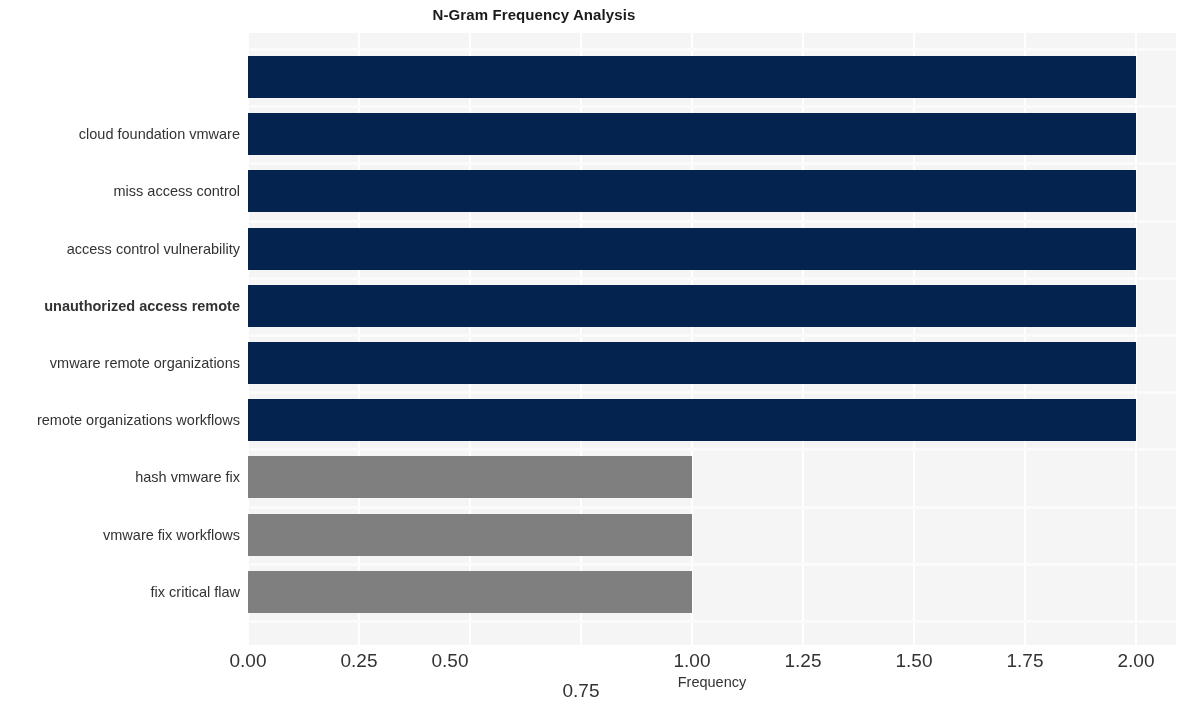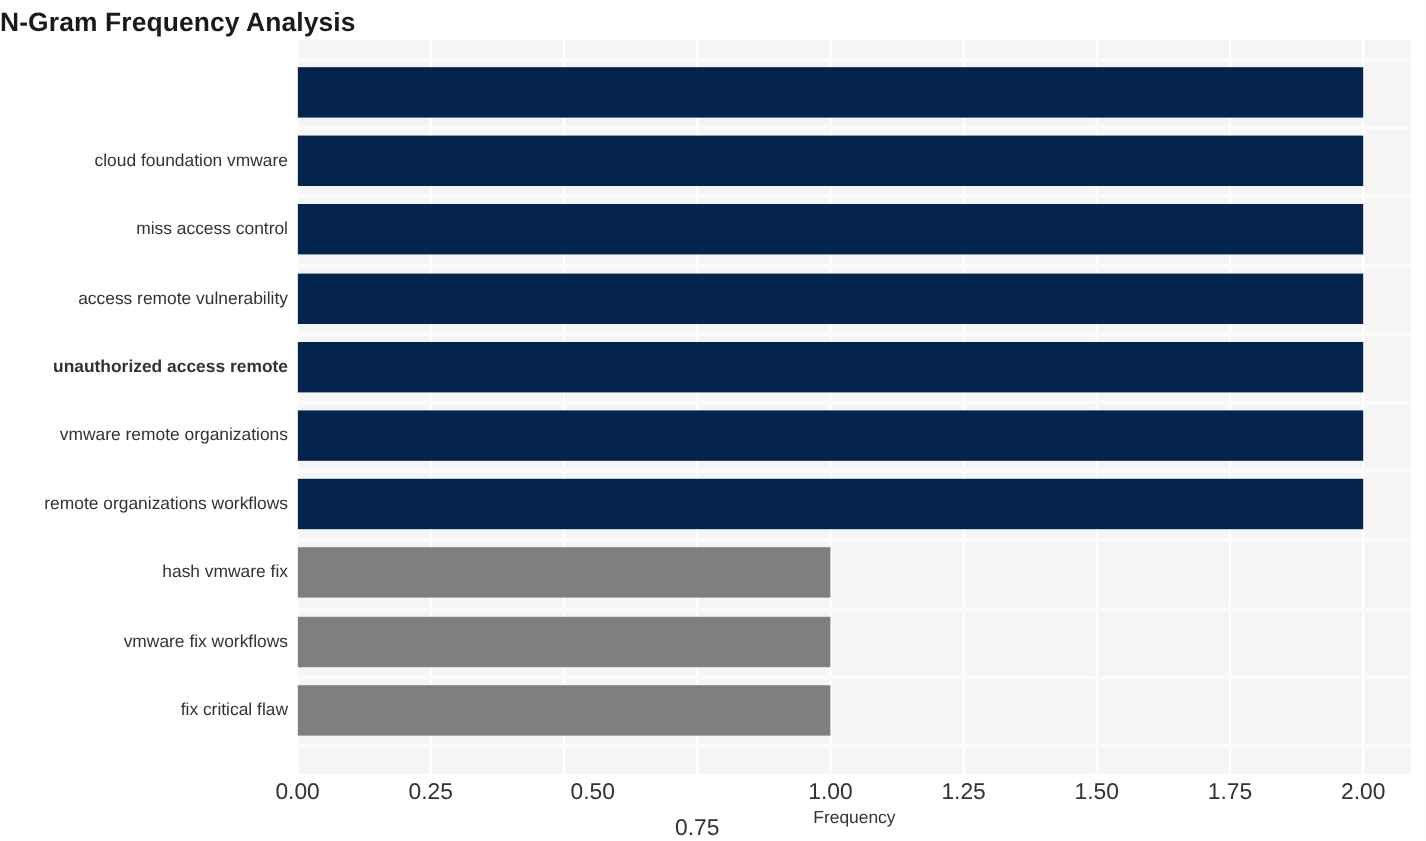--- a/index.html
+++ b/index.html
@@ -20,21 +20,22 @@
     height: 701px;
     background: #ffffff;
   }
 
   
   .chart-title {
     position: absolute;
     left: 0;
     top: 6px;
     width: 1068px;
-    font-size: 22px;
+    text-align: center;
+    font-size: 15px;
     font-weight: bold;
     color: #1a1a1a;
     letter-spacing: 0.1px;
     white-space: nowrap;
   }
 
   
   .plot-area {
     position: absolute;
     left: 248px;
@@ -162,33 +163,33 @@
         <div class="bar" title="remote organizations workflows: 2" style="top: 366.2px; width: 888px; background: rgb(4, 36, 79);"></div>
         <div class="bar" title="hash vmware fix: 1" style="top: 423.4px; width: 444px; background: rgb(127, 127, 127);"></div>
         <div class="bar" title="vmware fix critical: 1" style="top: 480.6px; width: 444px; background: rgb(127, 127, 127);"></div>
         <div class="bar" title="fix critical flaw: 1" style="top: 537.8px; width: 444px; background: rgb(127, 127, 127);"></div>
       </div>
   </div>
 
   <div class="ylabels-layer" id="ylabels-layer">
       <div class="ylabel" style="top: 93.2px;">cloud foundation vmware</div>
       <div class="ylabel" style="top: 150.4px;">miss access control</div>
-      <div class="ylabel" style="top: 207.6px;">access remote vulnerability</div>
+      <div class="ylabel" style="top: 207.6px;">access control vulnerability</div>
       <div class="ylabel" style="top: 264.8px; font-weight: bold;">unauthorized access remote</div>
       <div class="ylabel" style="top: 322px;">vmware remote organizations</div>
       <div class="ylabel" style="top: 379.2px;">remote organizations workflows</div>
       <div class="ylabel" style="top: 436.4px;">hash vmware fix</div>
       <div class="ylabel" style="top: 493.6px;">vmware fix workflows</div>
       <div class="ylabel" style="top: 550.8px;">fix critical flaw</div>
     </div>
 
   <div class="xlabels-layer" id="xlabels-layer">
       <div class="xlabel" style="left: 248px;">0.00</div>
       <div class="xlabel" style="left: 359px;">0.25</div>
-      <div class="xlabel" style="left: 494px;">0.50</div>
+      <div class="xlabel" style="left: 450px;">0.50</div>
       <div class="xlabel" style="left: 581px; margin-top: 30px;">0.75</div>
       <div class="xlabel" style="left: 692px;">1.00</div>
       <div class="xlabel" style="left: 803px;">1.25</div>
       <div class="xlabel" style="left: 914px;">1.50</div>
       <div class="xlabel" style="left: 1025px;">1.75</div>
       <div class="xlabel" style="left: 1136px;">2.00</div>
     </div>
 
   <div class="xaxis-title">Frequency</div>
 

